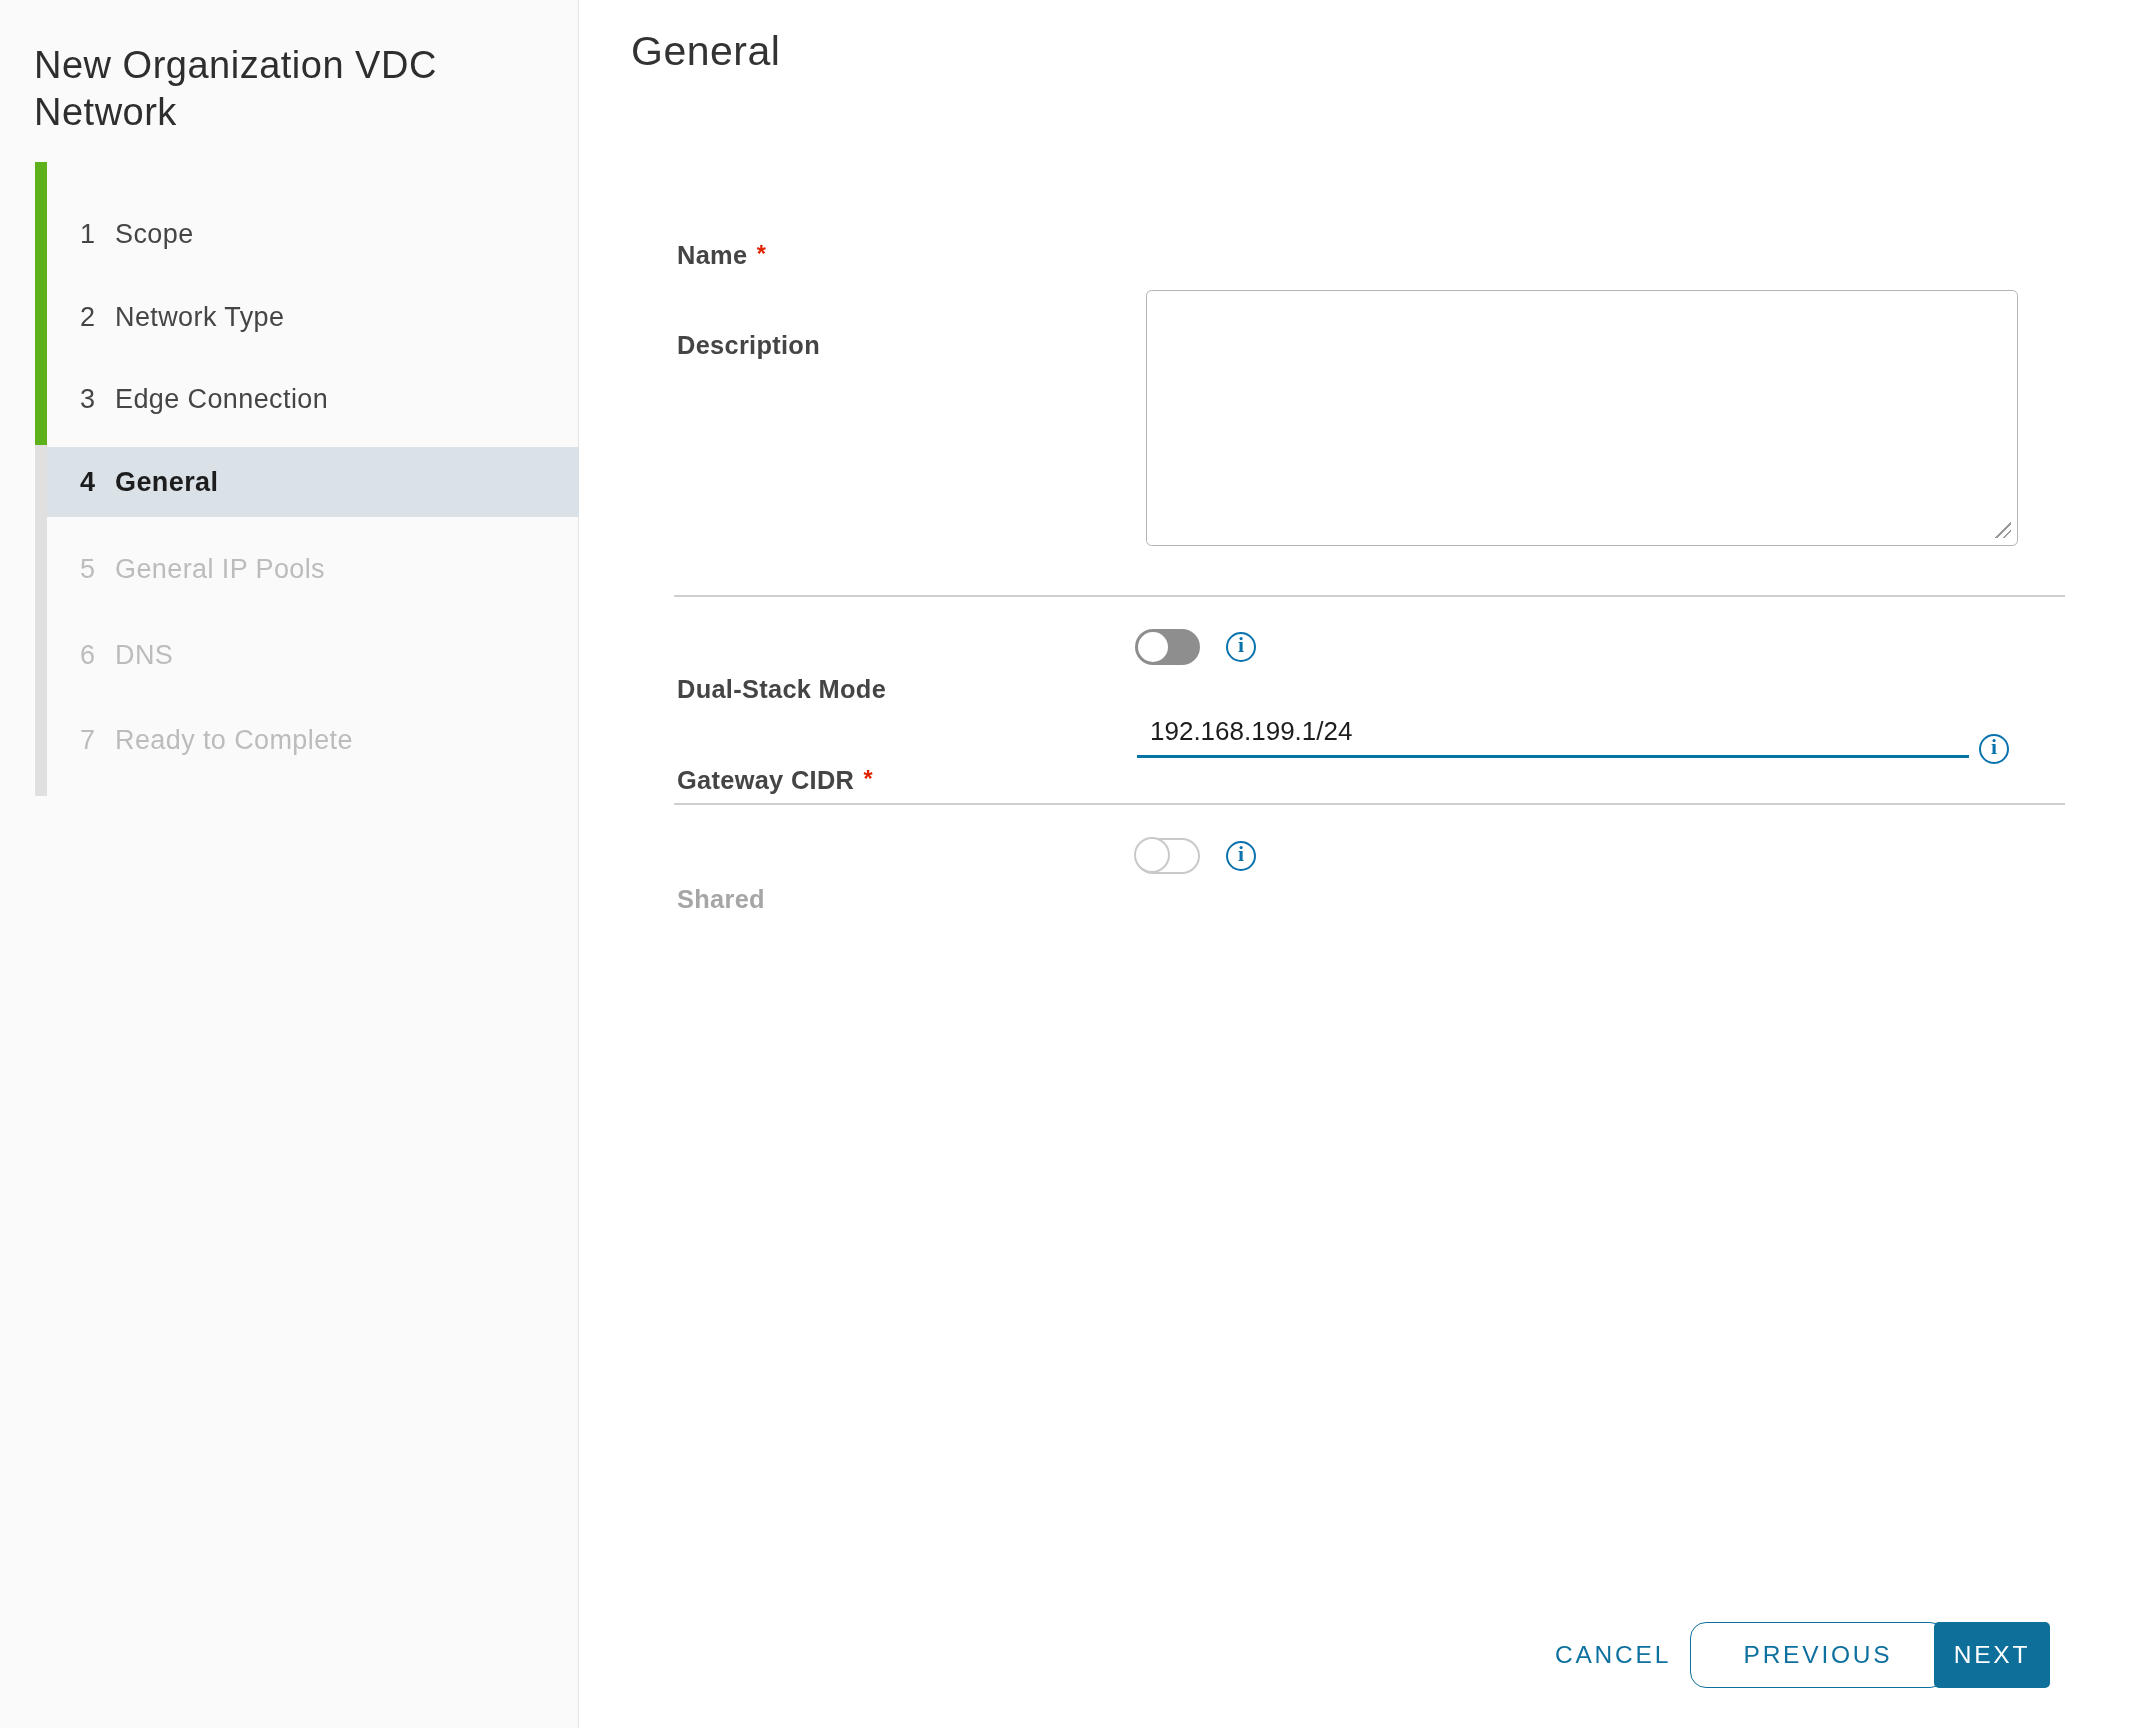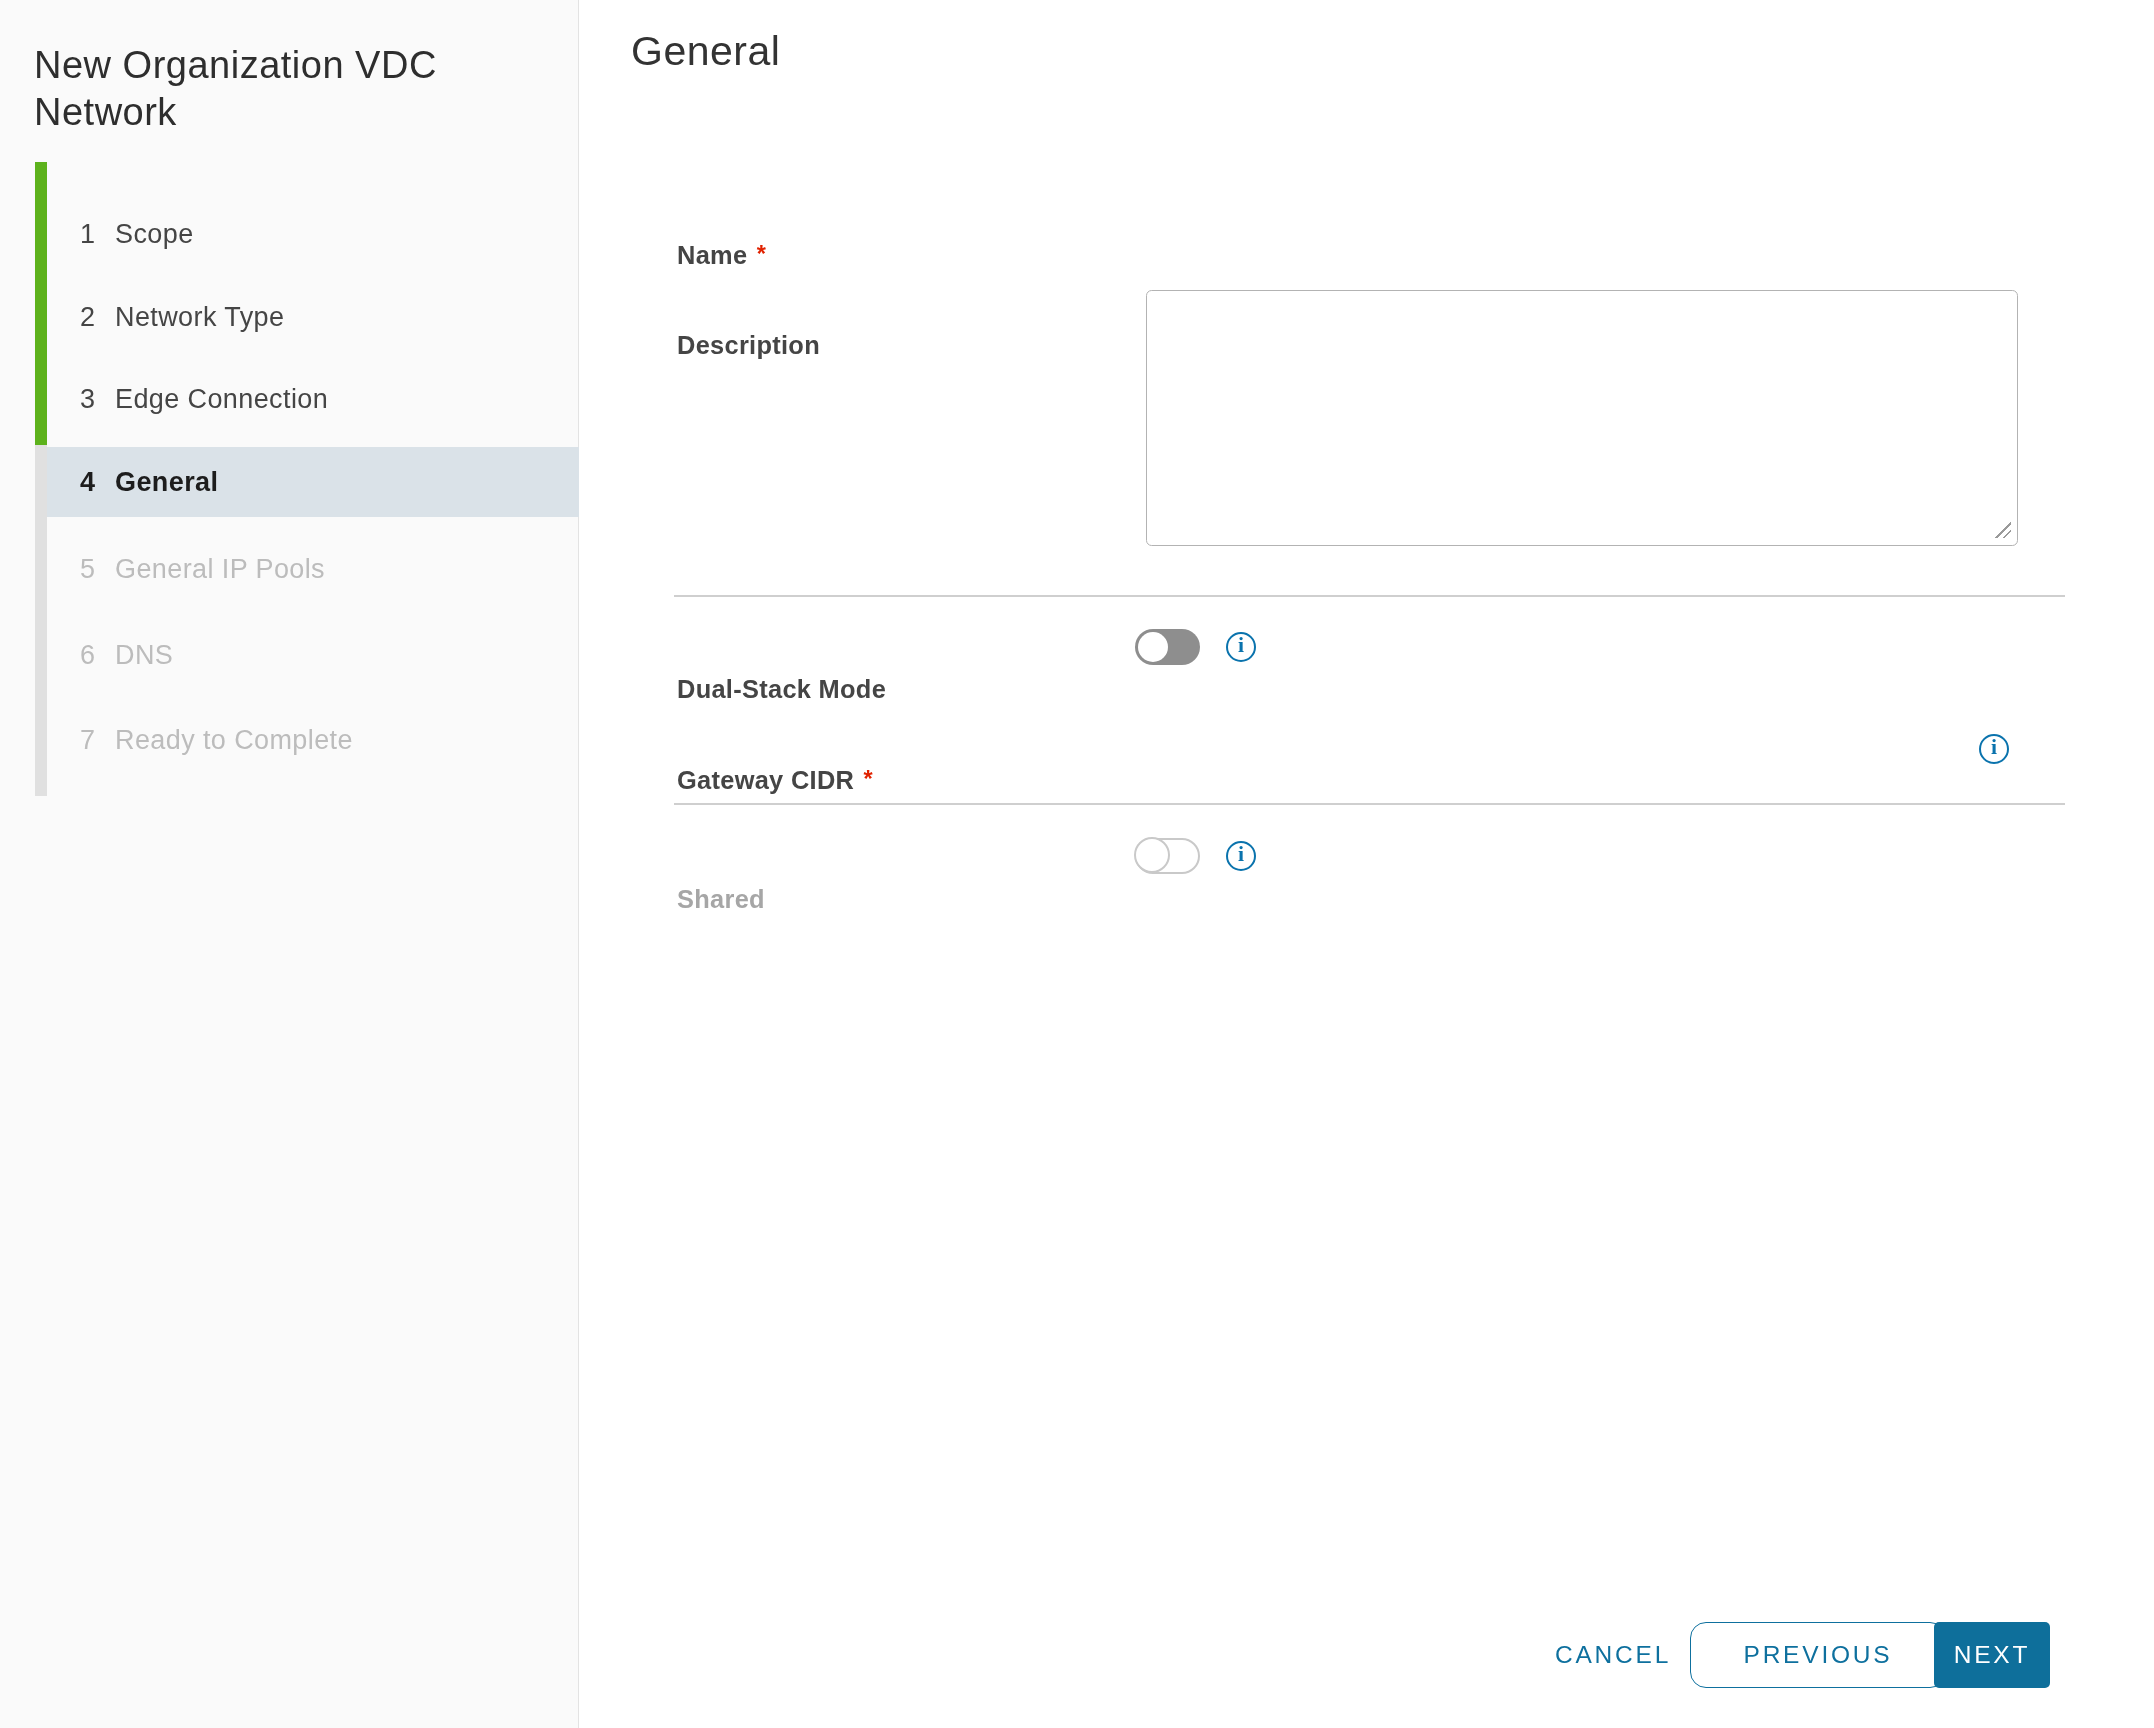--- a/index.html
+++ b/index.html
@@ -155,20 +155,21 @@
     <div class="toggle tg-ds">
       <div class="knob"></div>
     </div>
     <div class="info-icon ii-ds">
       <span>i</span>
     </div>
 
     <div class="f-label gw-label">
       <span>Gateway CIDR</span><span class="req">*</span>
     </div>
+    <input class="gw-input" type="text" value="192.168.199.1/24" style="">
     <div class="info-icon ii-gw">
       <span>i</span>
     </div>
 
     <div class="divider div2"></div>
 
     <div class="f-label shared-label">Shared</div>
     <div class="toggle disabled tg-sh">
       <div class="knob"></div>
     </div>

